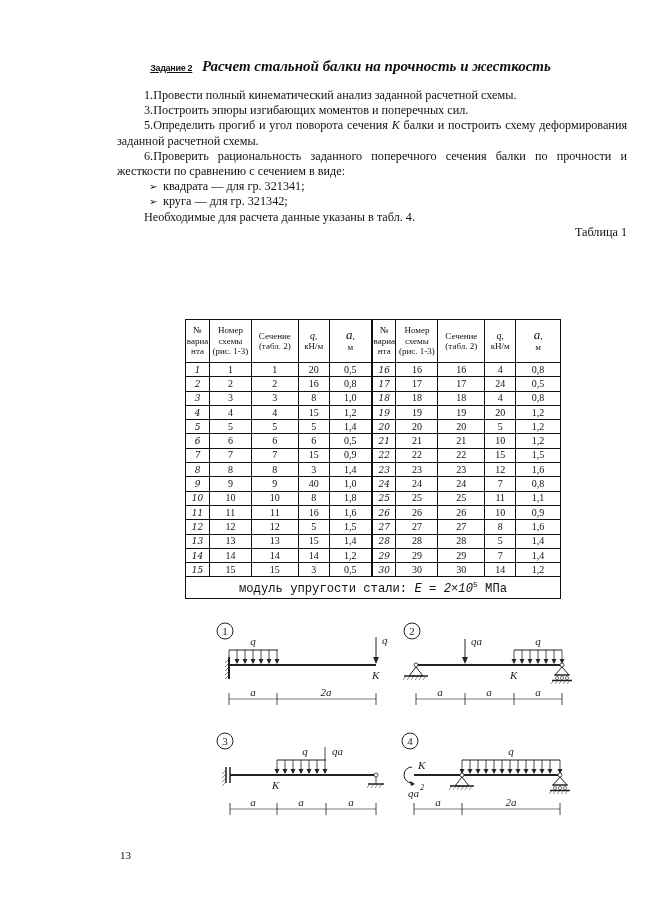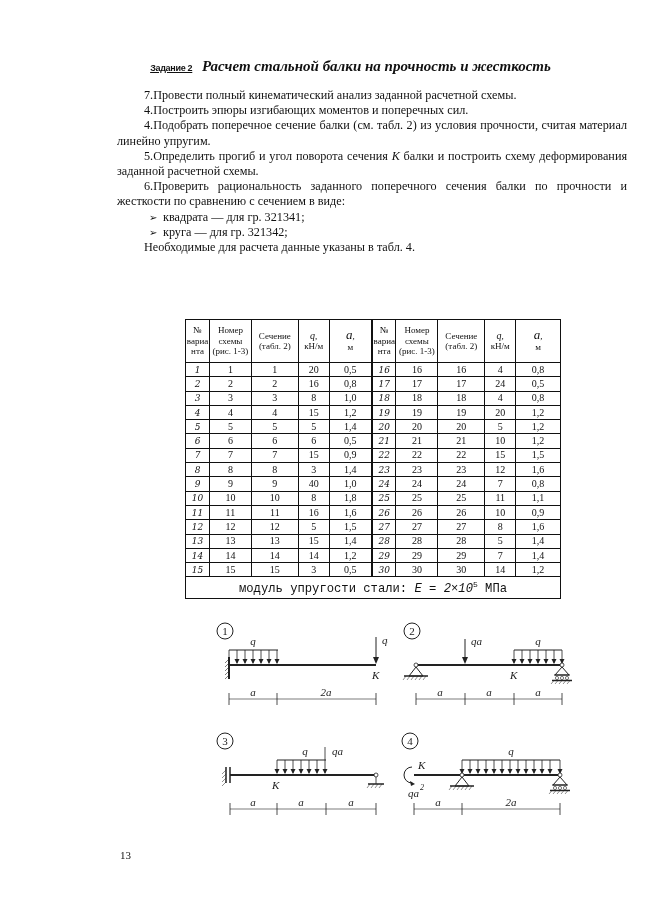--- a/index.html
+++ b/index.html
@@ -55,28 +55,28 @@
 <body>
 
 <div class="page">
 
   <div class="title">
     <span class="label">Задание 2</span>
     <span class="main">Расчет стальной балки на прочность и жесткость</span>
   </div>
 
   <div class="body-text">
-    <p class="indent">7.Провести полный кинематический анализ заданной расчетной схемы.</p>
-    <p class="indent">4.Построить эпюры изгибающих моментов и поперечных сил.</p>
-    <p class="indent">4.Подобрать поперечное сечение балки (см. табл. 2) из условия прочности, считая материал линейно упругим.</p>
+    <p class="indent">1.Провести полный кинематический анализ заданной расчетной схемы.</p>
+    <p class="indent">3.Построить эпюры изгибающих моментов и поперечных сил.</p>
     <p class="indent"><span>5.Определить прогиб и угол поворота сечения </span><span class="it">K</span><span> балки и построить схему деформирования заданной расчетной схемы.</span></p>
     <p class="indent">6.Проверить рациональность заданного поперечного сечения балки по прочности и жесткости по сравнению с сечением в виде:</p>
     <p class="bullet"><span class="arrow">➢</span><span>квадрата — для гр. </span><span class="ul">321341</span><span>;</span></p>
     <p class="bullet"><span class="arrow">➢</span><span>круга — для гр. </span><span class="ul">321342</span><span>;</span></p>
     <p class="indent">Необходимые для расчета данные указаны в табл. 4.</p>
+    <p class="right">Таблица 1</p>
   </div>
 
   <table class="data">
     <colgroup>
       <col style="width:24px">
         <col style="width:42px">
         <col style="width:47px">
         <col style="width:31px">
         <col style="width:43px">
       <col style="width:24px">

